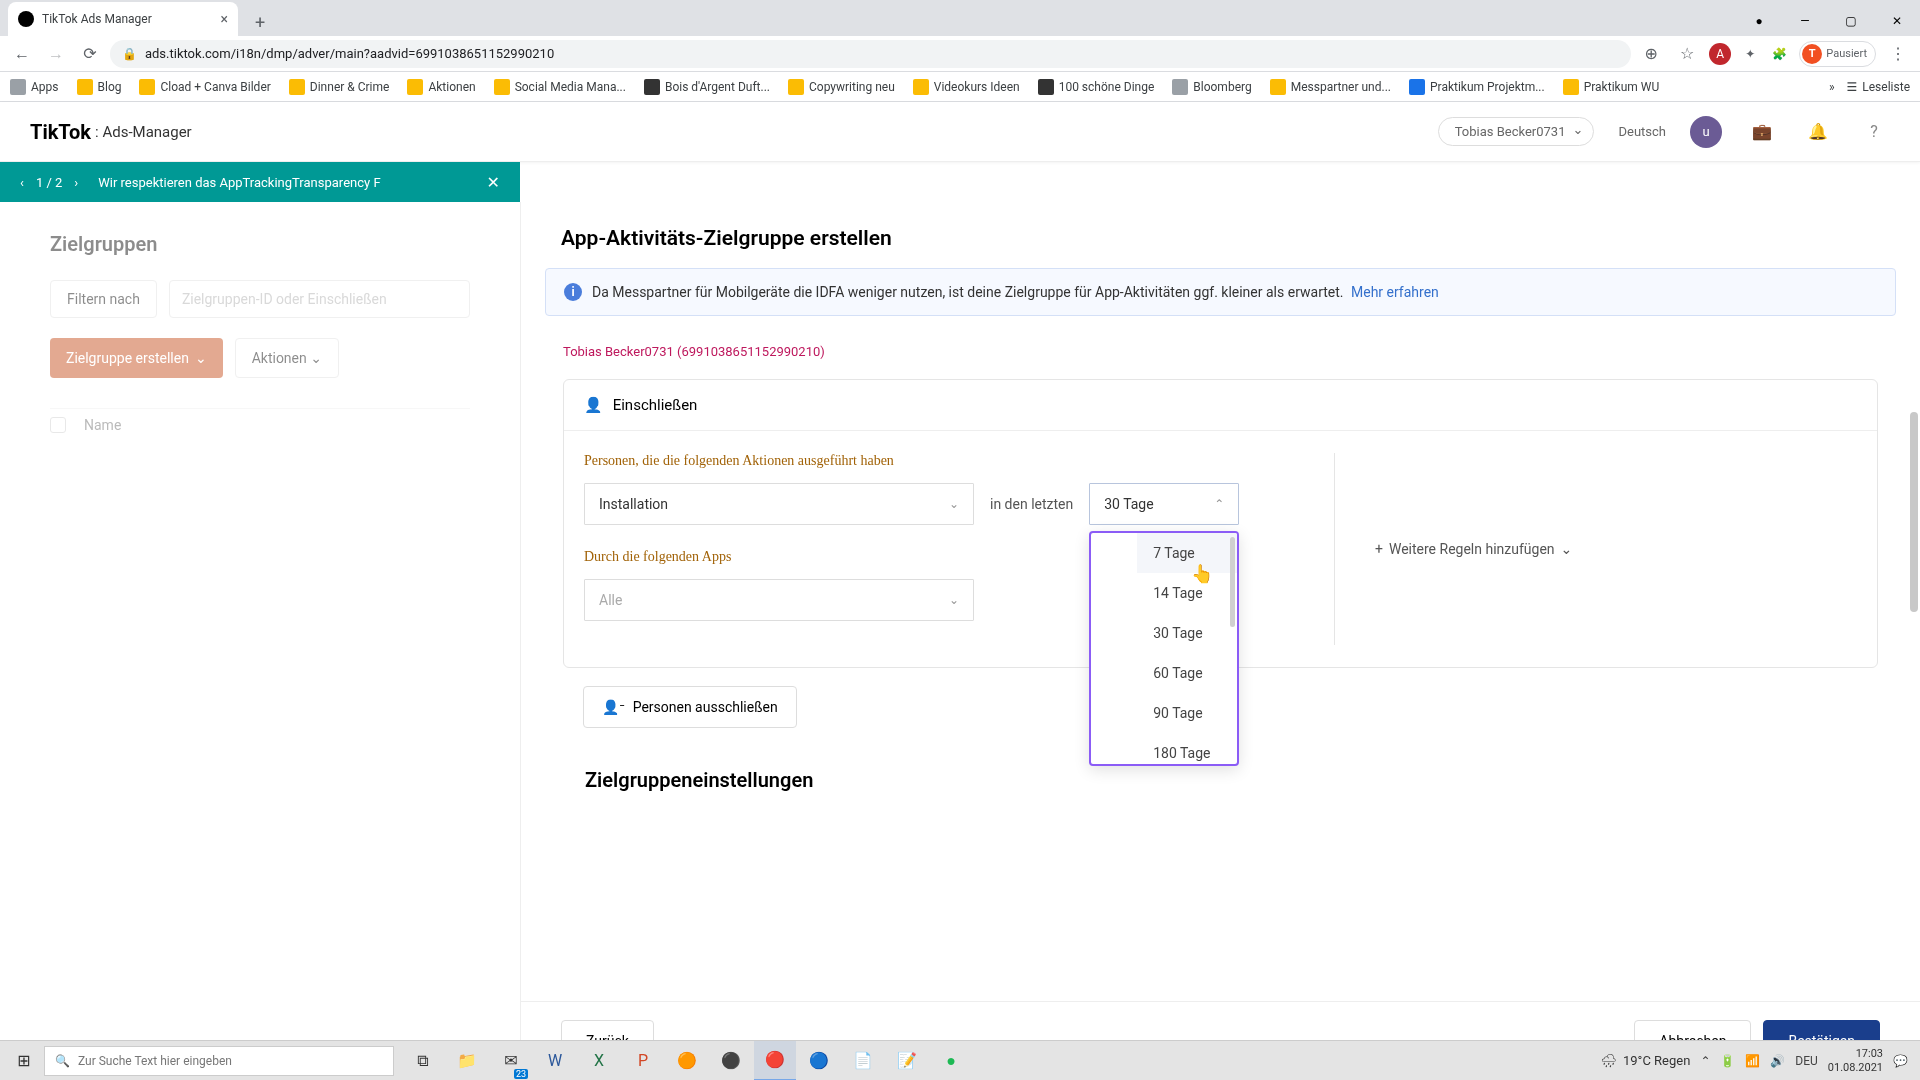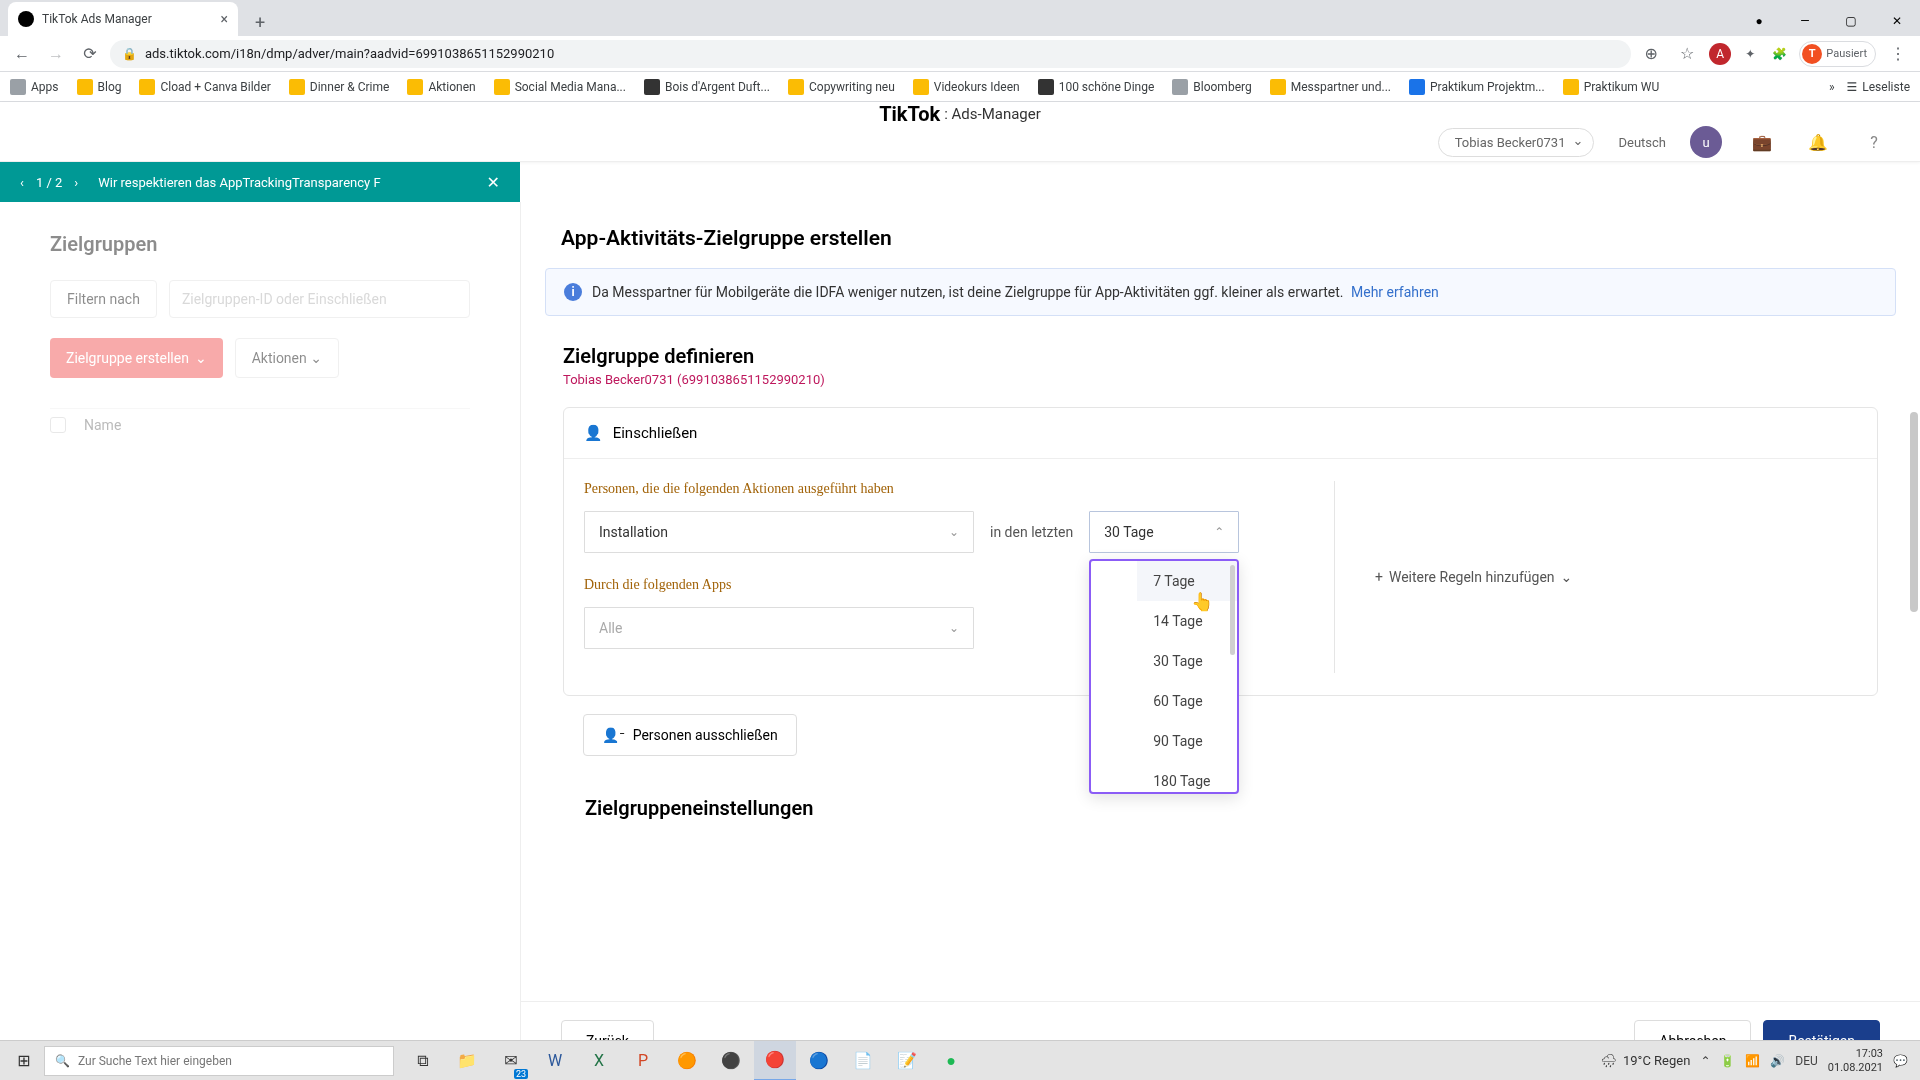--- a/index.html
+++ b/index.html
@@ -25,21 +25,21 @@
 
 .bookmarks { background: #fff; height: 30px; border-bottom: 1px solid #dadce0; display: flex; align-items: center; padding: 0 10px; gap: 18px; font-size: 12px; color: #3c4043; }
 .bm { display: flex; align-items: center; gap: 5px; cursor: pointer; white-space: nowrap; }
 .bm-icon { width: 16px; height: 16px; background: #fbbc04; border-radius: 2px; }
 .bm-icon.gray { background: #9aa0a6; }
 .bm-icon.dark { background: #333; }
 .bm-icon.blue { background: #1a73e8; }
 .bm-more { margin-left: auto; display: flex; align-items: center; gap: 12px; }
 
 
-.tt-header { background: #fff; height: 60px; display: flex; align-items: center; padding: 0 30px; border-bottom: 1px solid #eee; box-shadow: 0 1px 3px rgba(0,0,0,0.05); flex-direction: column; }
+.tt-header { background: #fff; height: 60px; display: flex; padding: 0 30px; border-bottom: 1px solid #eee; box-shadow: 0 1px 3px rgba(0,0,0,0.05); }
 .tt-logo { font-weight: bold; font-size: 20px; color: #000; display: flex; align-items: center; }
 .tt-logo-sub { font-weight: normal; font-size: 15px; margin-left: 4px; color: #333; }
 .tt-nav { display: flex; margin-left: 60px; gap: 40px; }
 .tt-nav-item { font-size: 15px; color: #8a8a8a; cursor: pointer; position: relative; padding: 18px 0; }
 .tt-nav-item.active { color: #000; font-weight: 600; }
 .tt-nav-item .badge { position: absolute; top: 8px; right: -10px; width: 8px; height: 8px; background: #fe2c55; border-radius: 50%; }
 .tt-right { margin-left: auto; display: flex; align-items: center; gap: 24px; }
 .user-drop { border: 1px solid #ddd; border-radius: 20px; padding: 6px 28px 6px 16px; font-size: 13px; color: #666; position: relative; cursor: pointer; }
 .user-drop::after { content: "⌄"; position: absolute; right: 10px; top: 4px; }
 .tt-lang { font-size: 13px; color: #666; }
@@ -53,21 +53,21 @@
 
 
 .main-wrap { display: flex; height: calc(100% - 162px - 40px); position: relative; }
 .left-panel { width: 520px; padding: 30px 50px; position: relative; }
 .left-panel::after { content: ""; position: absolute; inset: 0; background: rgba(255,255,255,0.55); pointer-events: none; }
 .lp-title { font-size: 20px; font-weight: 600; margin-bottom: 24px; }
 .lp-filters { display: flex; gap: 12px; margin-bottom: 20px; }
 .lp-btn { border: 1px solid #ddd; background: #fff; padding: 10px 16px; border-radius: 4px; font-size: 14px; cursor: pointer; }
 .lp-input { border: 1px solid #ddd; border-radius: 4px; padding: 10px 12px; font-size: 14px; color: #aaa; flex: 1; }
 .lp-actions { display: flex; gap: 12px; margin-bottom: 30px; }
-.lp-primary { background: #ef4444; color: #fff; border: none; padding: 12px 16px; border-radius: 4px; font-size: 14px; cursor: pointer; display: flex; align-items: center; gap: 6px; }
+.lp-primary { background: #c2410c; color: #fff; border: none; padding: 12px 16px; border-radius: 4px; font-size: 14px; cursor: pointer; display: flex; align-items: center; gap: 6px; }
 .lp-table-head { display: flex; align-items: center; gap: 18px; padding: 8px 0; color: #666; font-size: 14px; border-top: 1px solid #eee; }
 .chk { width: 16px; height: 16px; border: 1.5px solid #ccc; border-radius: 3px; }
 
 
 .right-panel { flex: 1; background: #fff; display: flex; flex-direction: column; border-left: 1px solid #eee; }
 .rp-head { padding: 24px 40px 18px; font-size: 21px; font-weight: 600; }
 .rp-body { flex: 1; overflow: visible; padding: 0 24px; }
 .info-box { background: #f6f9ff; border: 1px solid #d4e0f7; border-radius: 4px; padding: 14px 18px; font-size: 14px; color: #333; display: flex; align-items: center; gap: 10px; margin-bottom: 28px; }
 .info-icon { width: 18px; height: 18px; border-radius: 50%; background: #4a7ddb; color: #fff; display: flex; align-items: center; justify-content: center; font-size: 12px; font-weight: bold; flex-shrink: 0; }
 .info-link { color: #3470cc; cursor: pointer; margin-left: 4px; }
@@ -278,21 +278,20 @@
     <div class="rp-head">App-Aktivitäts-Zielgruppe erstellen</div>
     <div class="rp-body">
       <div class="info-box">
         <div class="info-icon">i</div>
         <div>
           <span>Da Messpartner für Mobilgeräte die IDFA weniger nutzen, ist deine Zielgruppe für App-Aktivitäten ggf. kleiner als erwartet.</span>
           <span class="info-link">Mehr erfahren</span>
         </div>
       </div>
 
-      <div class="section-title">Zielgruppe definieren</div>
       <div class="section-sub">Tobias Becker0731 (6991038651152990210)</div>
 
       <div class="card">
         <div class="card-head">
           <span>👤</span>
           <span>Einschließen</span>
         </div>
         <div class="card-body">
           <div class="rule-col">
             <div class="rule-label">Personen, die die folgenden Aktionen ausgeführt haben</div>

